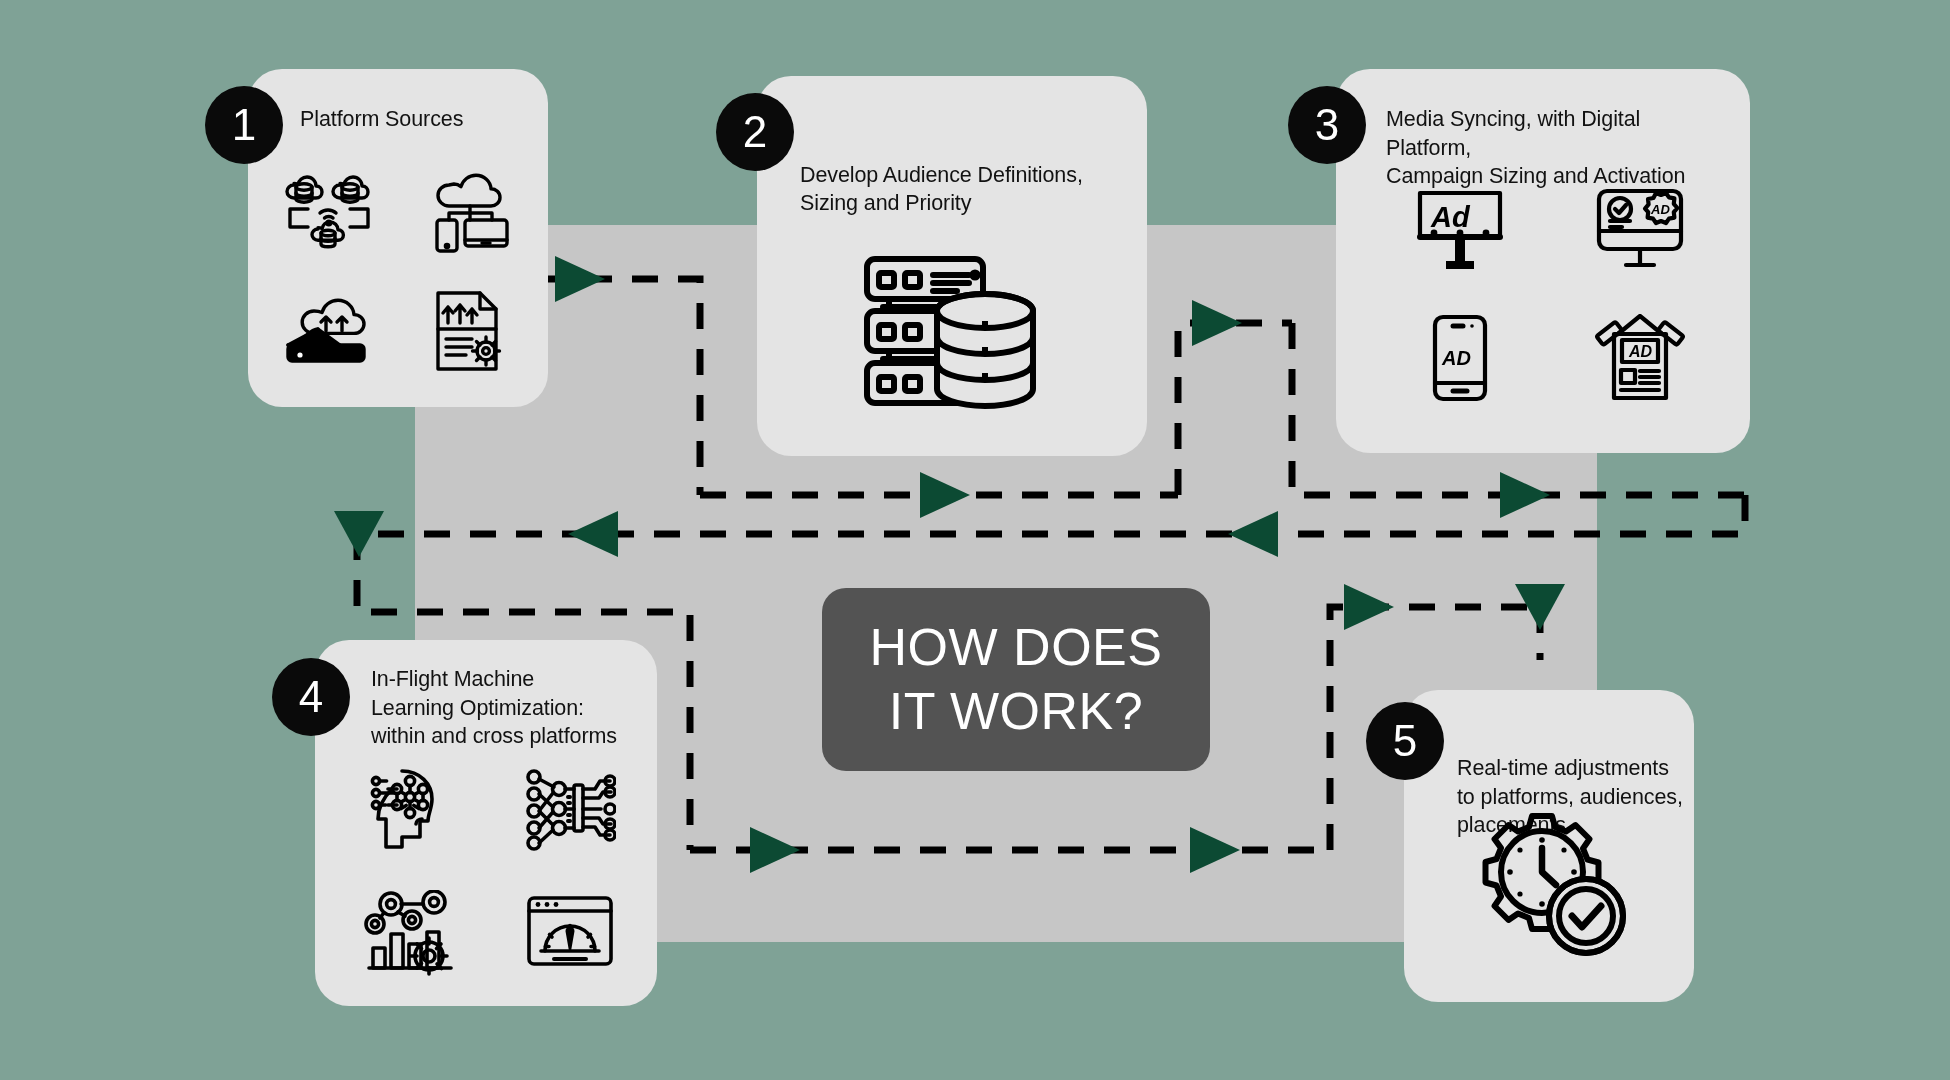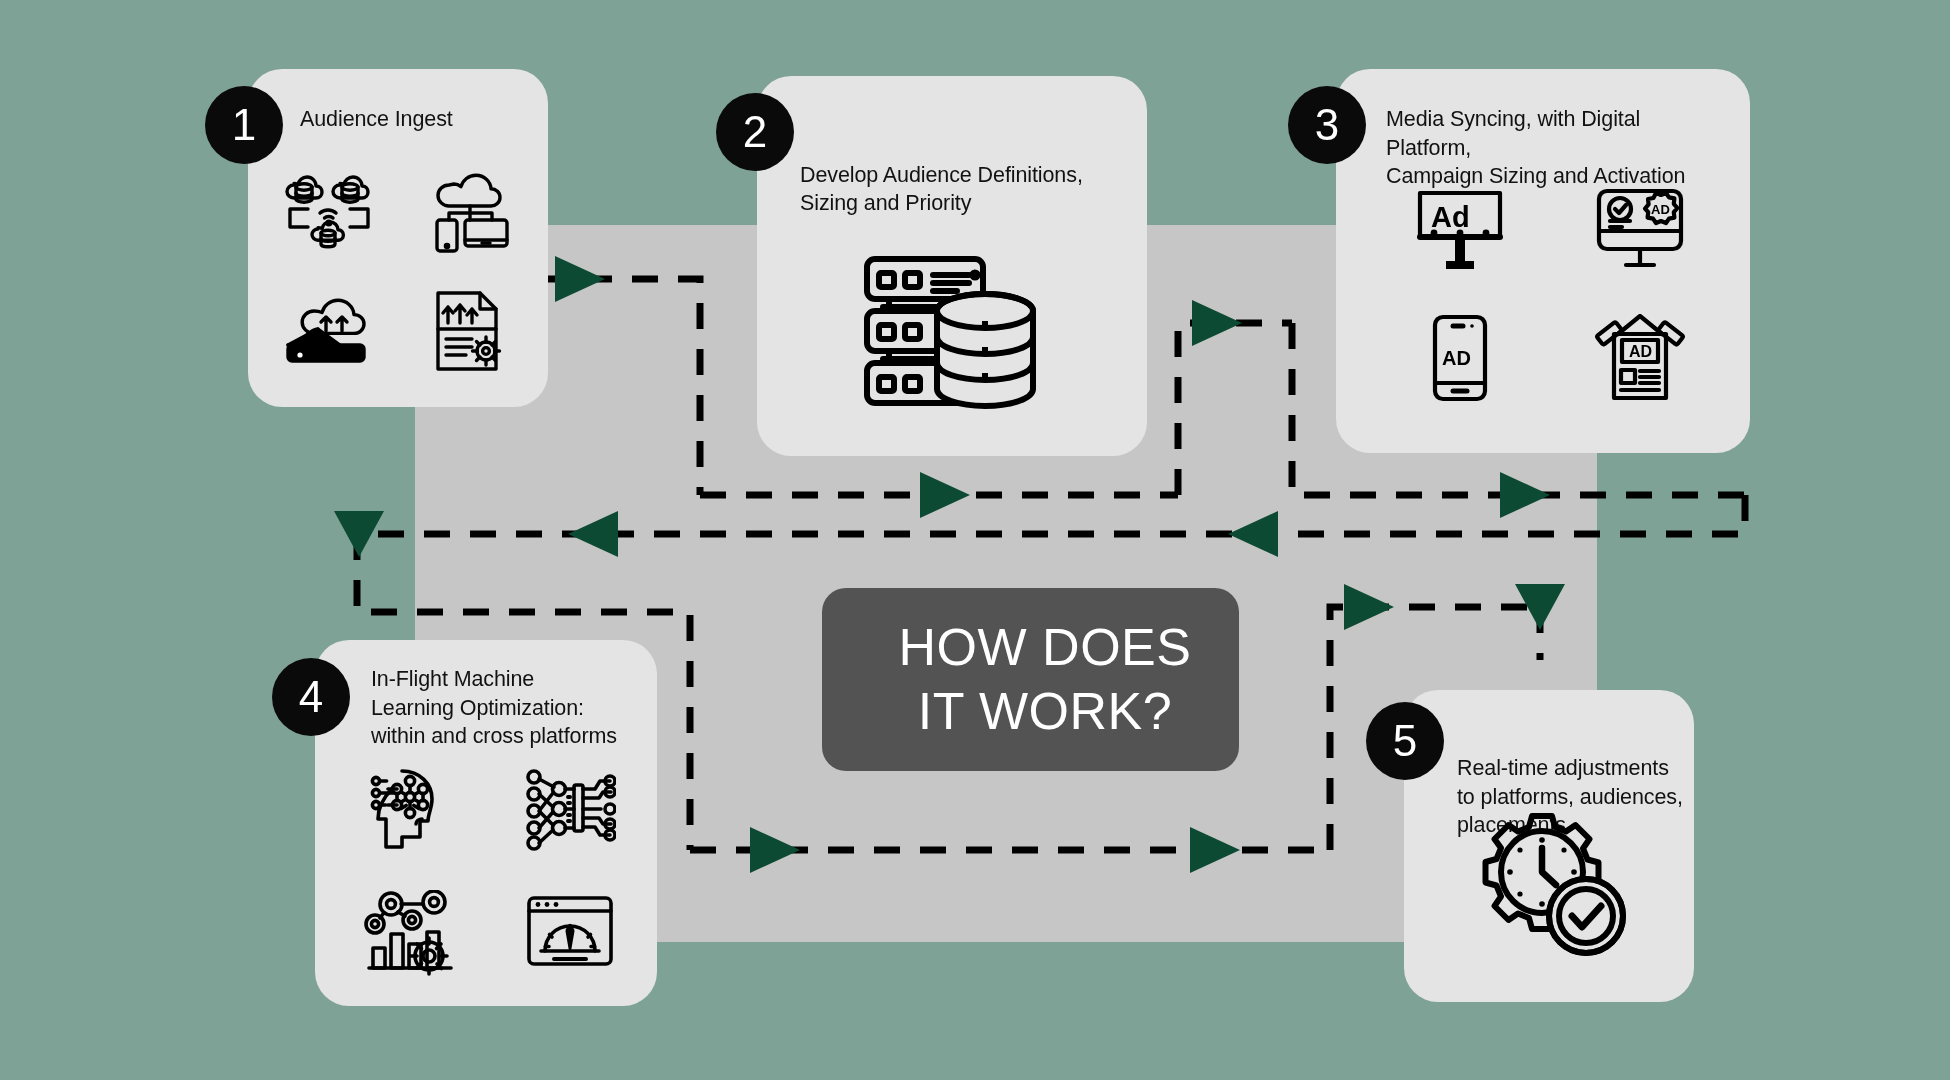--- a/index.html
+++ b/index.html
@@ -48,21 +48,20 @@
   .icon-grid.one{grid-template-columns:1fr;}
   .icon-cell{display:flex;align-items:center;justify-content:center;}
   .icon-cell svg{display:block;}
 
   .center-box{
     position:absolute;
     background:#535353;
     border-radius:24px;
     display:flex;align-items:center;justify-content:center;
     text-align:center;
-    padding-left:29px;
   }
   .center-box .ctext{
     color:#ffffff;
     font-size:52px;
     line-height:1.22;
     letter-spacing:0.5px;
     white-space:pre-line;
   }
 </style>
 </head>
@@ -103,21 +102,21 @@
       <polygon points="1190,827 1240,850 1190,873"></polygon>
       <polygon points="1344,584 1394,607 1344,630"></polygon>
       <polygon points="1515,584 1565,584 1540,630"></polygon>
     </g>
   </svg>
 
   <div class="card" style="left:248px;top:69px;width:300px;height:338px;"></div>
   <div class="badge" style="left:205px;top:86px;">
     <span>1</span>
   </div>
-  <div class="card-title" style="left:300px;top:105px;width:240px;">Audience Ingest</div>
+  <div class="card-title" style="left:300px;top:105px;width:240px;">Platform Sources</div>
   <div class="icon-grid" style="left:260px;top:160px;width:280px;height:220px;row-gap:22px;">
     <div class="icon-cell">
       <svg width="96" height="86" viewBox="0 0 96 86" fill="none" stroke="#000" stroke-width="3.4" stroke-linecap="round" stroke-linejoin="round">
 
         <path d="M12 18c-4 0-7 3-7 6.5S8 31 12 31h22c3.5 0 6-2.5 6-6s-2.5-6-6-6c0-5-4-9-9-9-4.6 0-8.4 3.3-9 7.6-1.3-.7-2.7-1.1-4-1.1z"></path>
         <ellipse cx="22" cy="20" rx="8" ry="3.2"></ellipse>
         <path d="M14 20v12c0 1.8 3.6 3.2 8 3.2s8-1.4 8-3.2V20"></path>
         <path d="M14 26c0 1.8 3.6 3.2 8 3.2s8-1.4 8-3.2"></path>
 
         <path d="M58 18c-4 0-7 3-7 6.5S54 31 58 31h22c3.5 0 6-2.5 6-6s-2.5-6-6-6c0-5-4-9-9-9-4.6 0-8.4 3.3-9 7.6-1.3-.7-2.7-1.1-4-1.1z"></path>
@@ -214,21 +213,21 @@
       </svg>
     </div>
   </div>
 
   <div class="card" style="left:1336px;top:69px;width:414px;height:384px;"></div>
   <div class="badge" style="left:1288px;top:86px;">
     <span>3</span>
   </div>
   <div class="card-title" style="left:1386px;top:105px;width:340px;">Media Syncing, with Digital Platform,
 Campaign Sizing and Activation</div>
-  <div class="icon-grid" style="left:1370px;top:180px;width:360px;height:230px;row-gap:26px;">
+  <div class="icon-grid" style="left:1370px;top:180px;width:360px;height:230px;row-gap:26px;font-style:italic;">
     <div class="icon-cell">
       <svg width="92" height="86" viewBox="0 0 92 86" fill="none" stroke="#000" stroke-width="4.2" stroke-linecap="round" stroke-linejoin="round">
         <rect x="6" y="6" width="80" height="44"></rect>
         <text x="17" y="40" font-family="Liberation Sans, sans-serif" font-size="29" font-weight="bold" fill="#000" stroke="none">Ad</text>
         <circle cx="20" cy="46" r="3.4" fill="#000" stroke="none"></circle>
         <circle cx="46" cy="46" r="3.4" fill="#000" stroke="none"></circle>
         <circle cx="72" cy="46" r="3.4" fill="#000" stroke="none"></circle>
         <path d="M6 50h80" stroke-width="6"></path>
         <rect x="41" y="50" width="10" height="24" fill="#000" stroke="none"></rect>
         <rect x="32" y="74" width="28" height="8" fill="#000" stroke="none"></rect>

